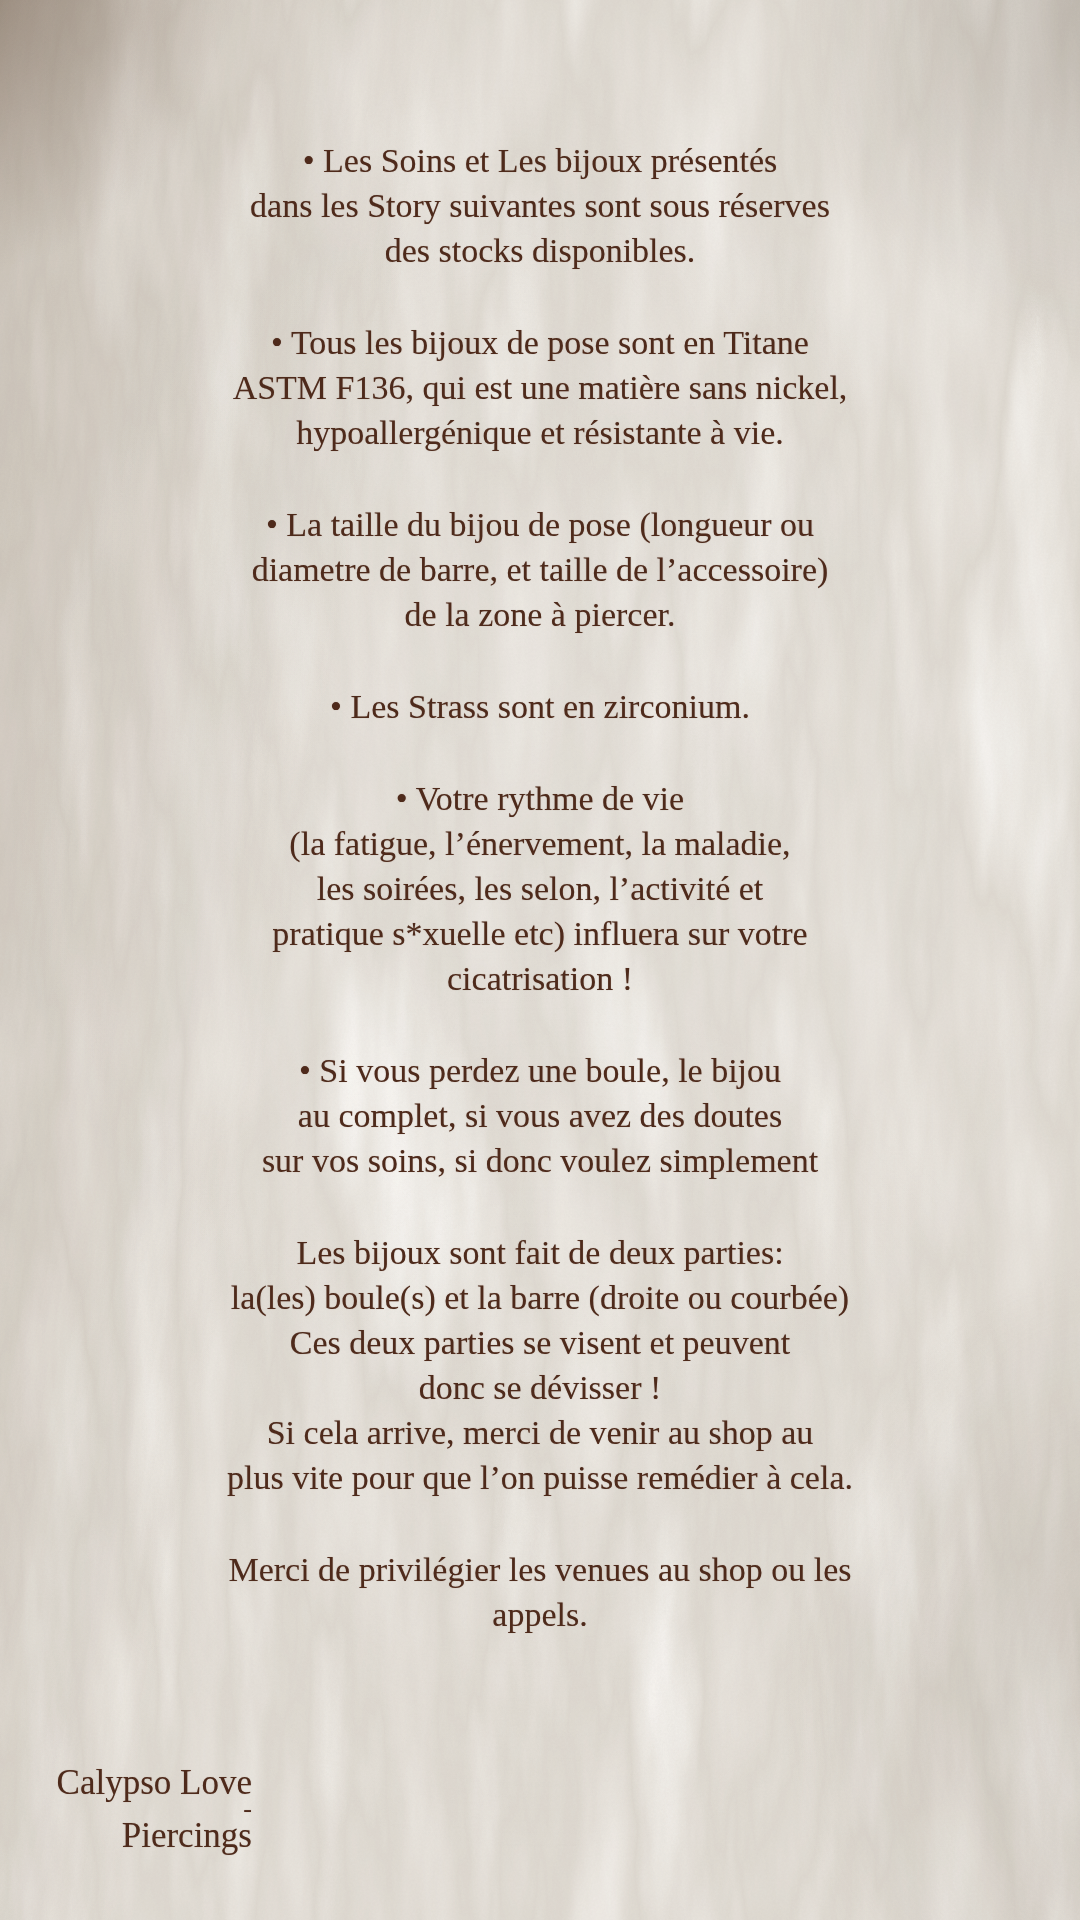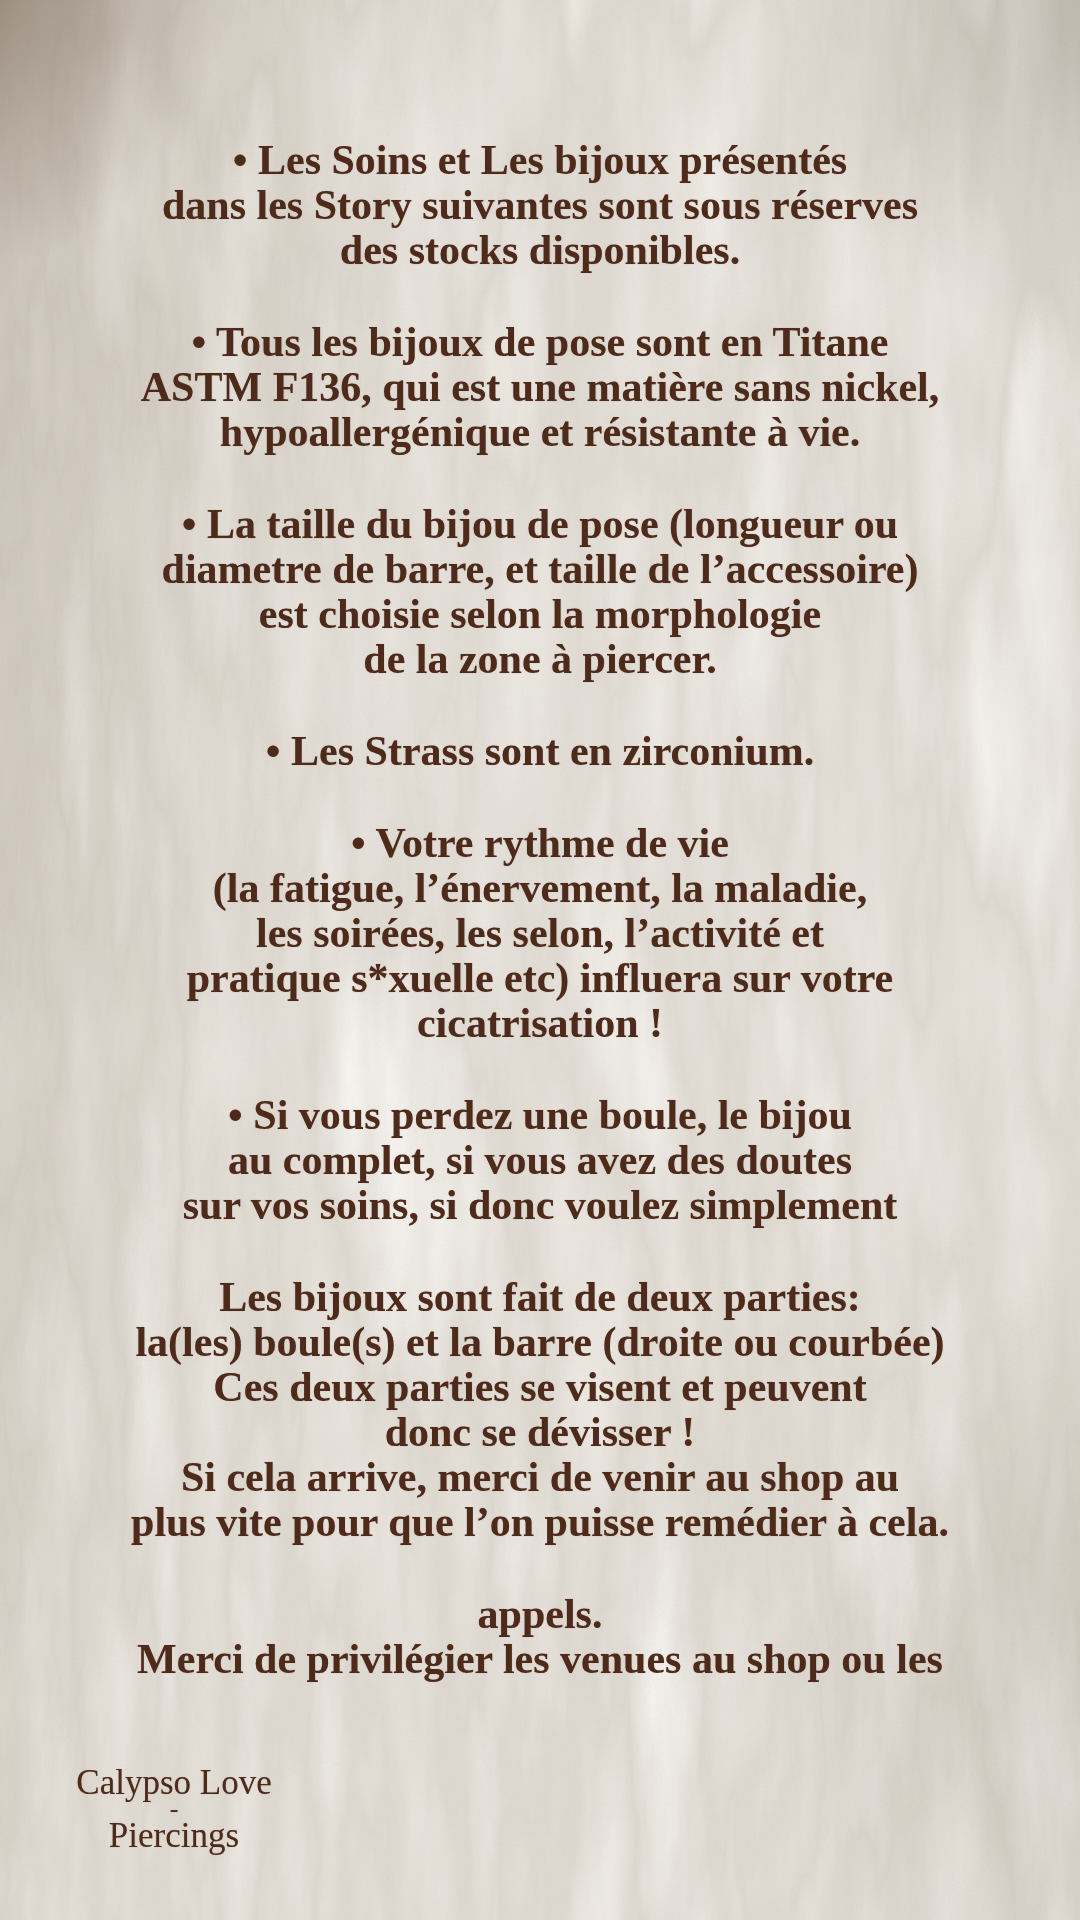--- a/index.html
+++ b/index.html
@@ -28,33 +28,31 @@
   }
   .sheen{
     position:absolute;inset:0;
     background:radial-gradient(70% 45% at 52% 42%, rgba(255,255,255,0.10), rgba(255,255,255,0) 80%);
   }
 
   
   .text-col{
     position:absolute;left:50%;top:138px;transform:translateX(-50%);
     width:1046px;text-align:center;color:var(--ink);
-    font-size:42px;line-height:45px;
+    font-size:34px;line-height:45px;
     text-shadow:0 0 1px rgba(78,42,27,0.35);
-    font-weight:bold;
   }
   .para{margin:0 0 47px 0;}
   .line{display:block;white-space:nowrap;}
 
   
   .signature{
     position:absolute;left:48px;top:1764px;width:204px;
-    text-align:center;color:var(--ink);
+    text-align:right;color:var(--ink);
     text-shadow:0 0 1px rgba(78,42,27,0.35);
-    margin-left:24px;
   }
   .sig-main{display:block;font-size:35px;line-height:37px;white-space:nowrap;}
   .sig-dash{display:block;font-size:26px;line-height:16px;}
 </style>
 </head>
 <body>
 
 <div class="stage">
 
   <svg class="marble" width="1080" height="1920" viewBox="0 0 1080 1920" preserveAspectRatio="none" xmlns="http://www.w3.org/2000/svg">
@@ -87,21 +85,20 @@
       <span class="line">des stocks disponibles.</span>
     </p>
     <p class="para">
       <span class="line">• Tous les bijoux de pose sont en Titane</span>
       <span class="line">ASTM F136, qui est une matière sans nickel,</span>
       <span class="line">hypoallergénique et résistante à vie.</span>
     </p>
     <p class="para">
       <span class="line">• La taille du bijou de pose (longueur ou</span>
       <span class="line">diametre de barre, et taille de l’accessoire)</span>
-      <span class="line">est choisie selon la morphologie</span>
       <span class="line">de la zone à piercer.</span>
     </p>
     <p class="para">
       <span class="line">• Les Strass sont en zirconium.</span>
     </p>
     <p class="para">
       <span class="line">• Votre rythme de vie</span>
       <span class="line">(la fatigue, l’énervement, la maladie,</span>
       <span class="line">les soirées, les selon, l’activité et</span>
       <span class="line">pratique s*xuelle etc) influera sur votre</span>
@@ -114,22 +111,22 @@
     </p>
     <p class="para">
       <span class="line">Les bijoux sont fait de deux parties:</span>
       <span class="line">la(les) boule(s) et la barre (droite ou courbée)</span>
       <span class="line">Ces deux parties se visent et peuvent</span>
       <span class="line">donc se dévisser !</span>
       <span class="line">Si cela arrive, merci de venir au shop au</span>
       <span class="line">plus vite pour que l’on puisse remédier à cela.</span>
     </p>
     <p class="para">
+      <span class="line">Merci de privilégier les venues au shop ou les</span>
       <span class="line">appels.</span>
-      <span class="line">Merci de privilégier les venues au shop ou les</span>
     </p>
   </div>
 
   <div class="signature">
     <span class="sig-main">Calypso Love</span>
     <span class="sig-dash">-</span>
     <span class="sig-main">Piercings</span>
   </div>
 
 </div>

